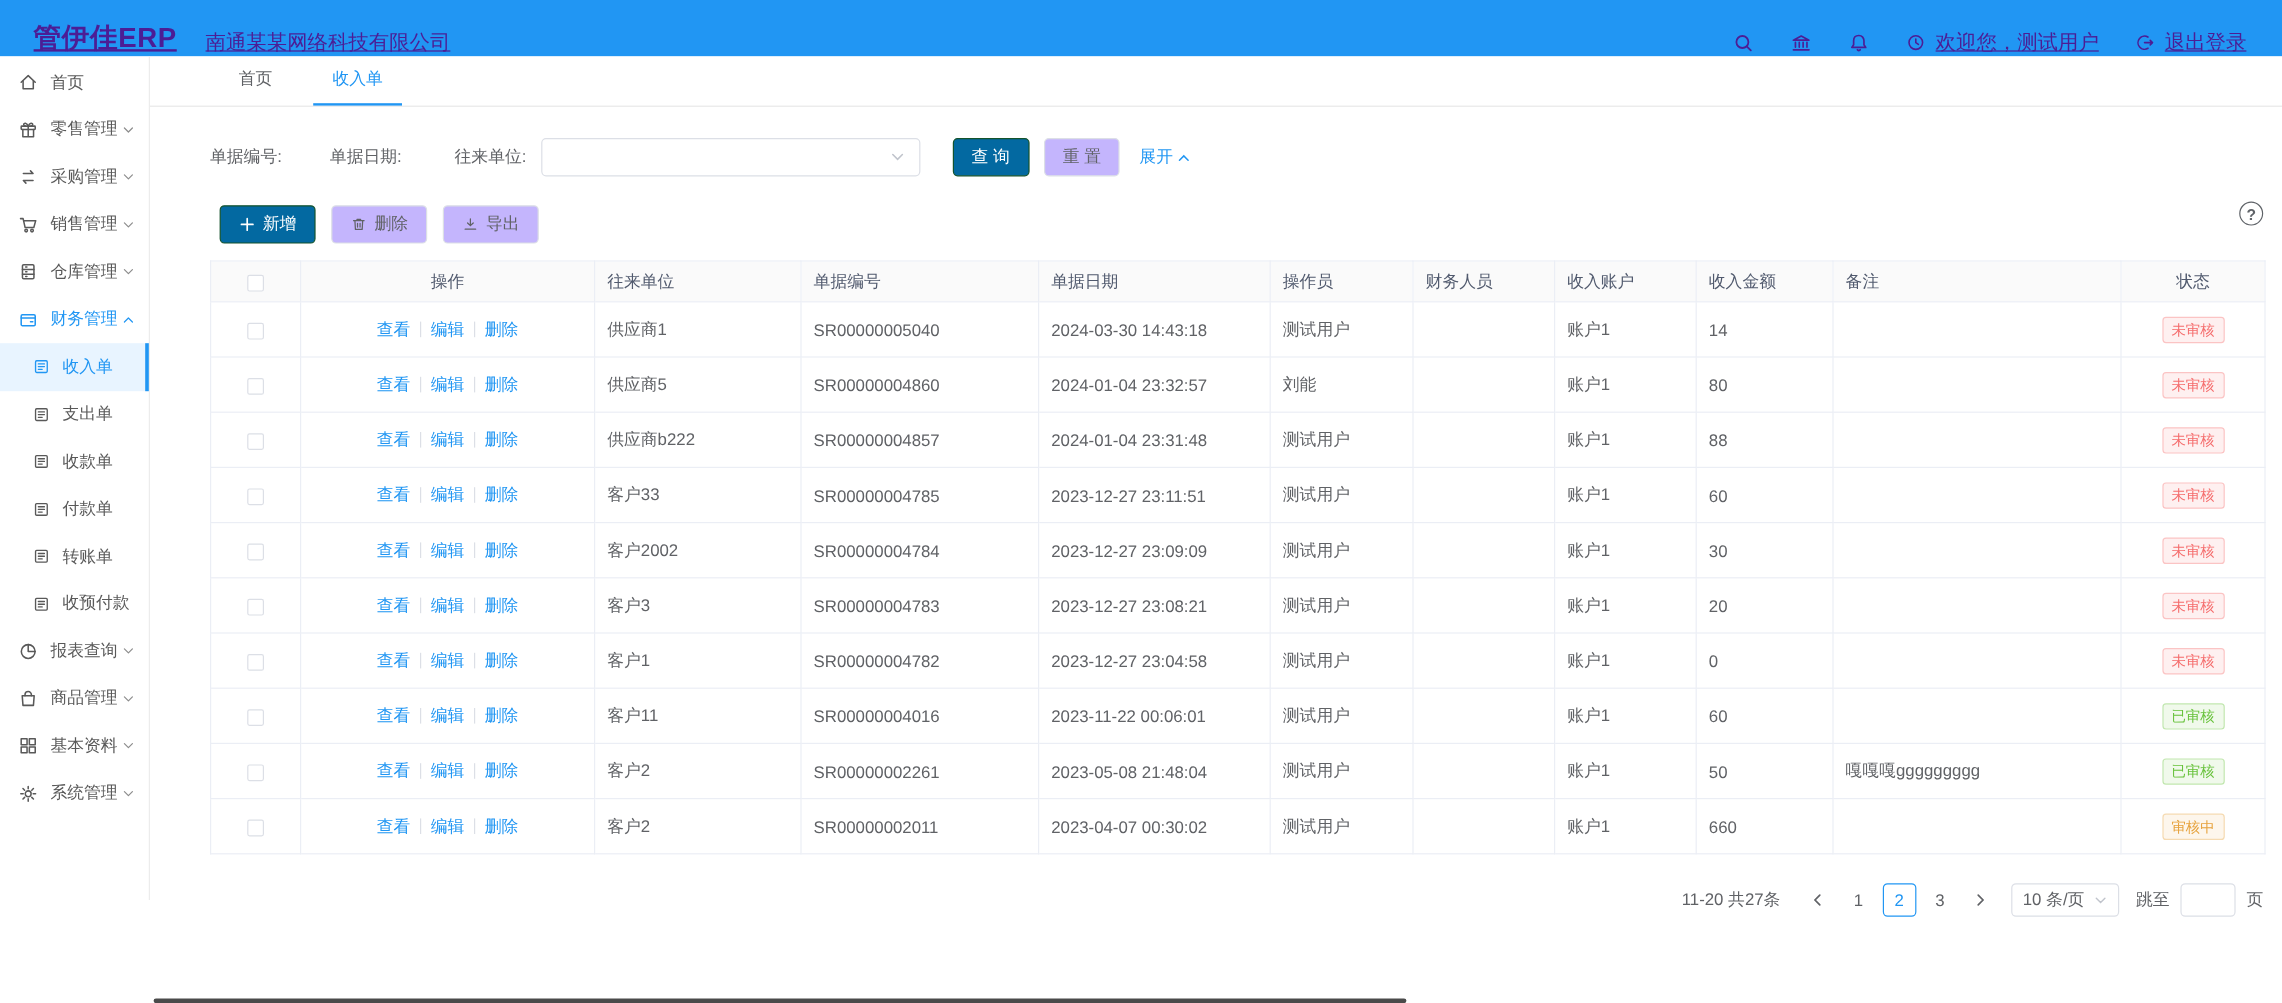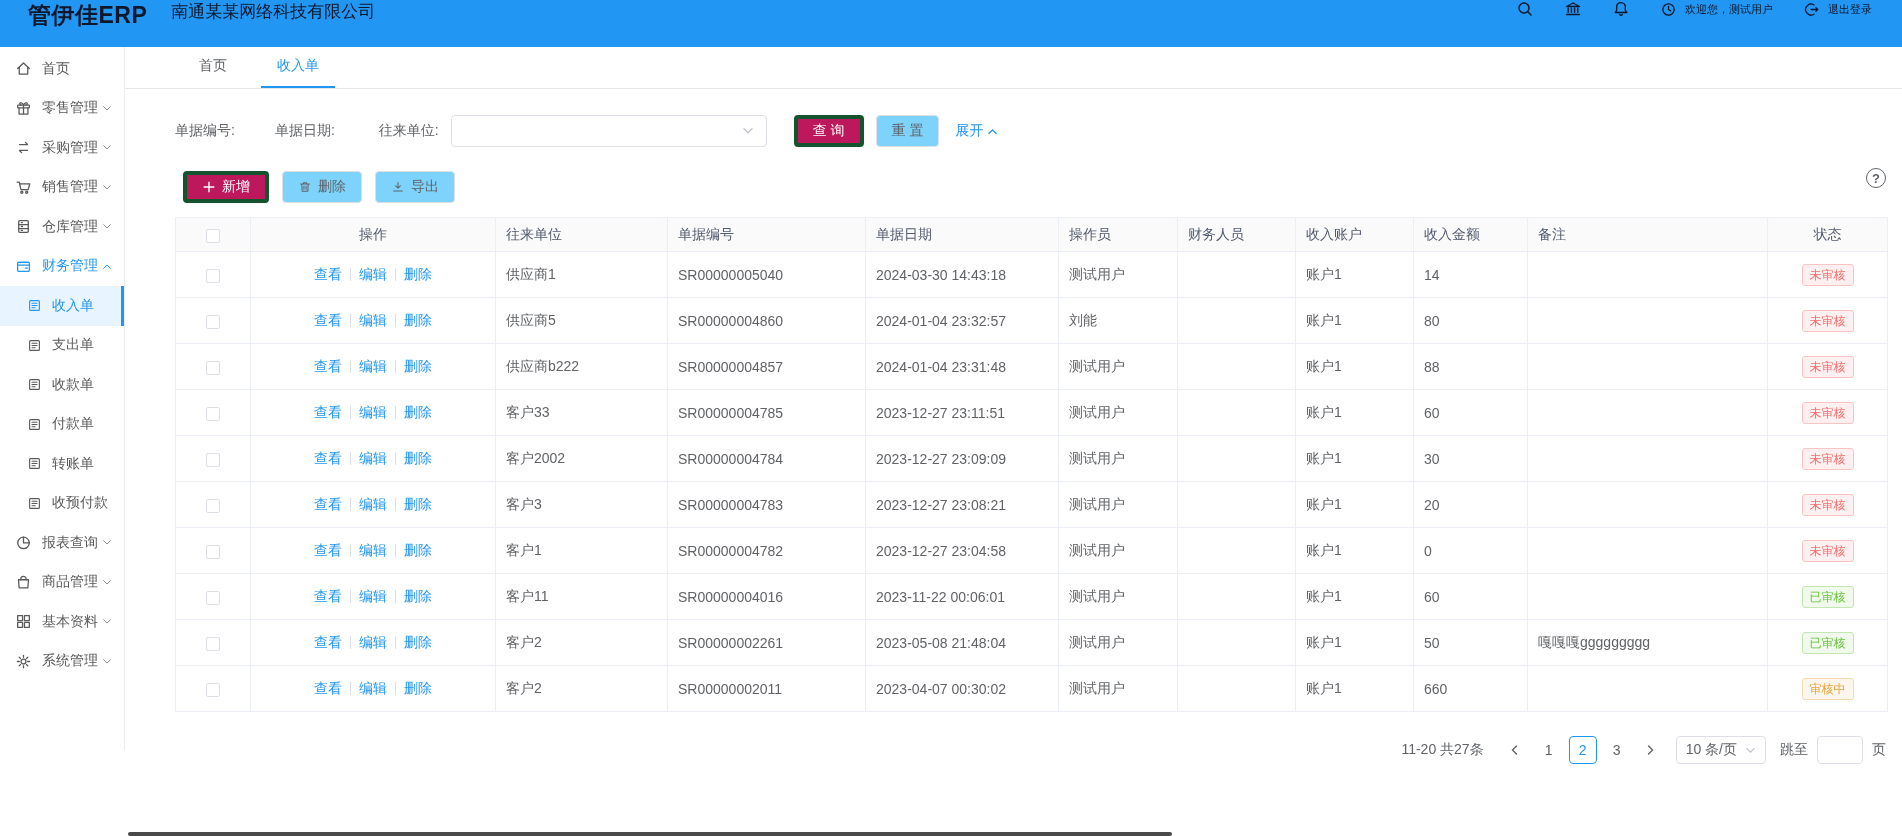--- a/index.html
+++ b/index.html
@@ -1,27 +1,27 @@
 <!DOCTYPE html>
 <html><head>
 <meta charset="utf-8">
 <style>
   * { box-sizing: border-box; margin: 0; padding: 0; }
   html,body { width:1902px; height:836px; overflow:hidden;
     font-family:"Liberation Sans","DejaVu Sans",sans-serif; background:#fff; }
   body { position:relative; }
 
   
-  .topbar { height:47px; background:#2196f3; display:flex; align-items:flex-start; color:#0f172a; }
+  .topbar { height:47px; background:#2196f3; display:flex; align-items:flex-end; color:#4c1d95;text-decoration:underline; }
   .logo { font-size:23px; font-weight:bold; padding:0 24px 0 28px; letter-spacing:.5px; }
   .company { font-size:17px; }
   .topbar-right { margin-left:auto; display:flex; align-items:center; gap:30px; padding-right:30px; }
   .tb-icon { width:18px; height:18px; display:inline-flex; cursor:pointer; }
   .tb-icon svg { width:18px; height:18px; }
-  .tb-group { display:flex; align-items:center; gap:8px; font-size:11px; cursor:pointer; }
+  .tb-group { display:flex; align-items:center; gap:8px; font-size:17px; cursor:pointer; }
   .tb-group svg { width:17px; height:17px; }
 
   
   .layout { display:flex; height:703px; }
   .sidebar { width:125px; background:#fff; border-right:1px solid #ececec; padding-top:2px; flex:none; }
   .side-item { height:39.5px; display:flex; align-items:center; padding:0 12px 0 15px;
     font-size:14px; color:#595959; cursor:pointer; }
   .side-item .side-icon { width:17px; height:17px; display:inline-flex; flex:none; }
   .side-item .side-icon svg { width:17px; height:17px; }
   .side-item.sub { padding-left:27px; }
@@ -57,22 +57,22 @@
   .date-box { width:313px; margin-left:14px; display:flex; align-items:center;
     justify-content:center; gap:30px; font-size:14px; color:#c0c4cc; }
   .ml28 { margin-left:28px; } .ml32 { margin-left:32px; }
   .select-box { width:316px; display:flex; align-items:center; justify-content:flex-end;
     padding-right:12px; color:#c0c4cc; cursor:pointer; }
   .select-box svg { width:12px; height:10px; }
   .btn { height:32px; border-radius:4px; font-size:14px; padding:0 15px; cursor:pointer;
     display:inline-flex; align-items:center; justify-content:center; gap:6px;
     font-family:"Liberation Sans","DejaVu Sans",sans-serif; }
   .btn svg { width:14px; height:14px; }
-  .btn-primary { background:#be185d; border:4px solid #14532d; color:#fff; }
-  .btn-plain { background:#7dd3fc; border:1px solid #dcdfe6; color:#606266; }
+  .btn-primary { background:#0369a1; border:1px solid #14532d; color:#fff; }
+  .btn-plain { background:#c4b5fd; border:1px solid #dcdfe6; color:#606266; }
   .btn-search { margin-left:27px; } .btn-reset { margin-left:12px; }
   .expand-link { margin-left:16px; color:#2196f3; font-size:14px; display:inline-flex;
     align-items:center; gap:4px; cursor:pointer; }
   .expand-link svg { width:11px; height:9px; transform:rotate(180deg); }
 
   .help { position:absolute; top:121px; right:16px; width:20px; height:20px; border-radius:50%;
     border:1.6px solid #5f6368; color:#5f6368; font-size:13px; font-weight:bold;
     display:flex; align-items:center; justify-content:center; cursor:pointer; }
 
   .toolbar { margin-top:24px; margin-left:8px; display:flex; gap:13px; }

